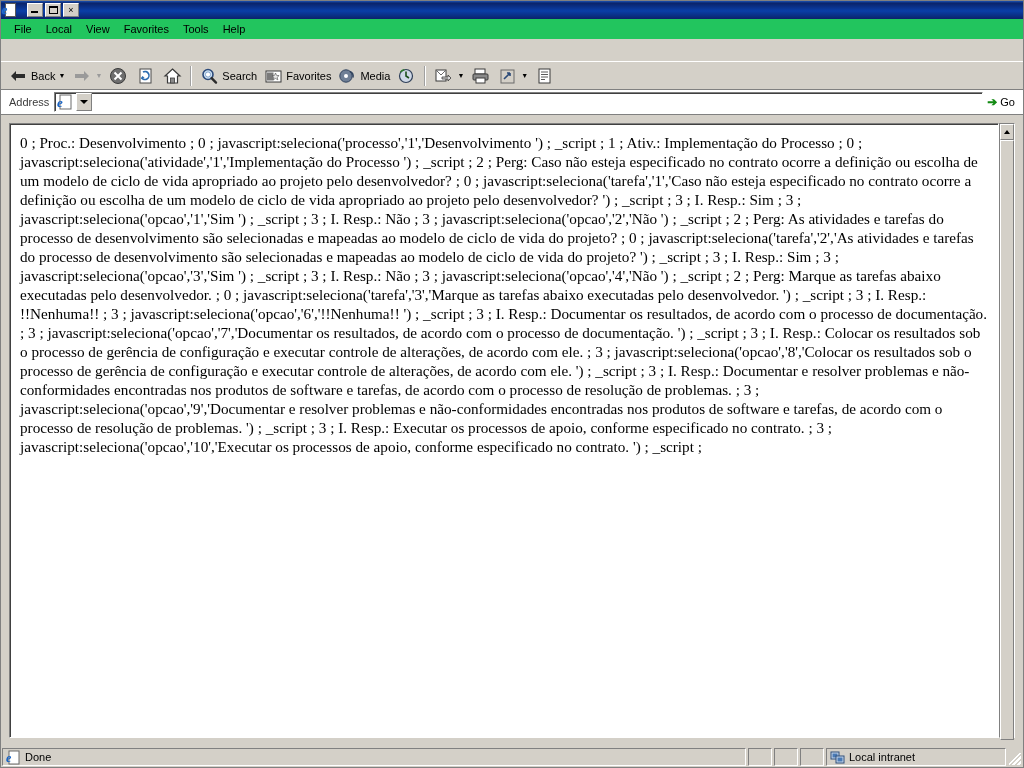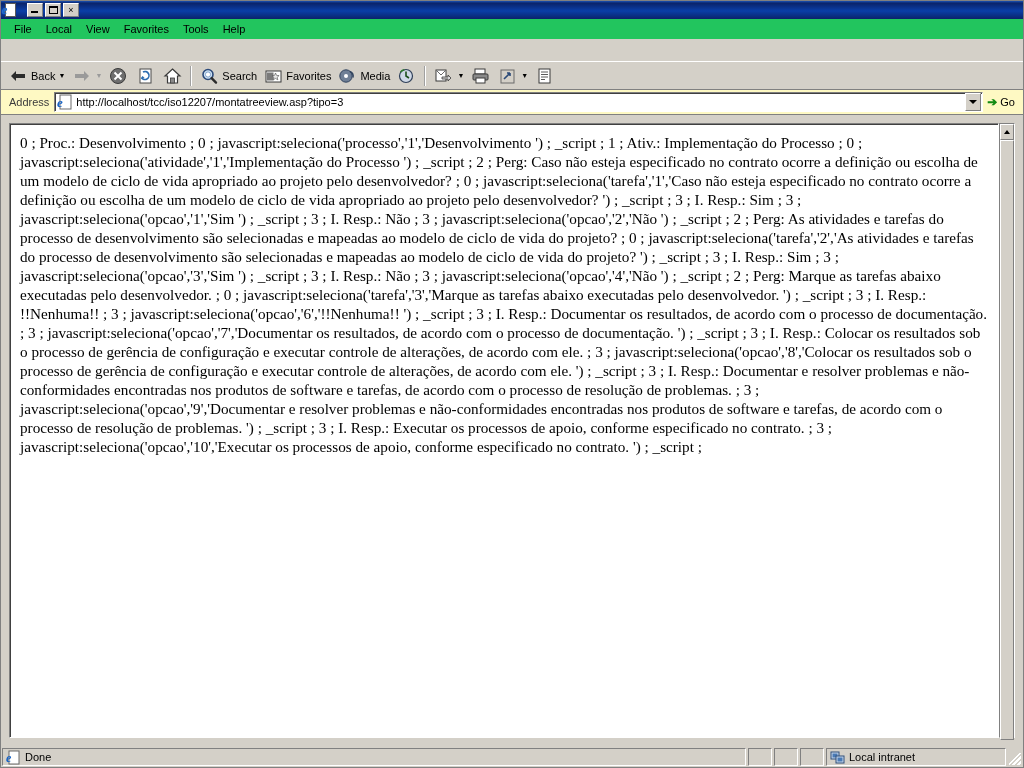--- a/index.html
+++ b/index.html
@@ -151,21 +151,21 @@
     color: #000;
   }
   .tb-caret.dim { color: #9a9a9a; }
   .ico { width: 21px; height: 20px; position: relative; flex: 0 0 auto; }
   .ico svg { position: absolute; left: 0; top: 0; }
   .lbl { margin-left: 2px; }
 
   
   .addressbar {
     height: 24px;
-    background: #fef9c3;
+    background: #ffffff;
     display: flex;
     align-items: center;
     padding: 0 2px;
     border-bottom: 1px solid #808080;
     flex: 0 0 auto;
   }
   .addr-label {
     font-size: 11px;
     color: #3b3b3b;
     padding: 0 5px 0 6px;
@@ -520,21 +520,20 @@
 
   <div class="addressbar">
     <div class="addr-label">Address</div>
     <div class="addr-field">
       <div class="addr-ico">
         <svg width="16" height="16" viewBox="0 0 16 16">
           <rect x="3" y="1" width="11" height="14" fill="#ffffff" stroke="#6a6a6a"></rect>
           <text x="0" y="13" font-family="Liberation Serif, serif" font-style="italic" font-weight="bold" font-size="13" fill="#1763c6">e</text>
         </svg>
       </div>
-      <div class="addr-url">http://localhost/tcc/iso12207/montatreeview.asp?tipo=3</div>
       <div class="addr-drop">
         <span class="tri"></span>
       </div>
     </div>
     <div class="go-btn">
       <span class="go-arrow">➔</span>
       <span>Go</span>
     </div>
   </div>
 

